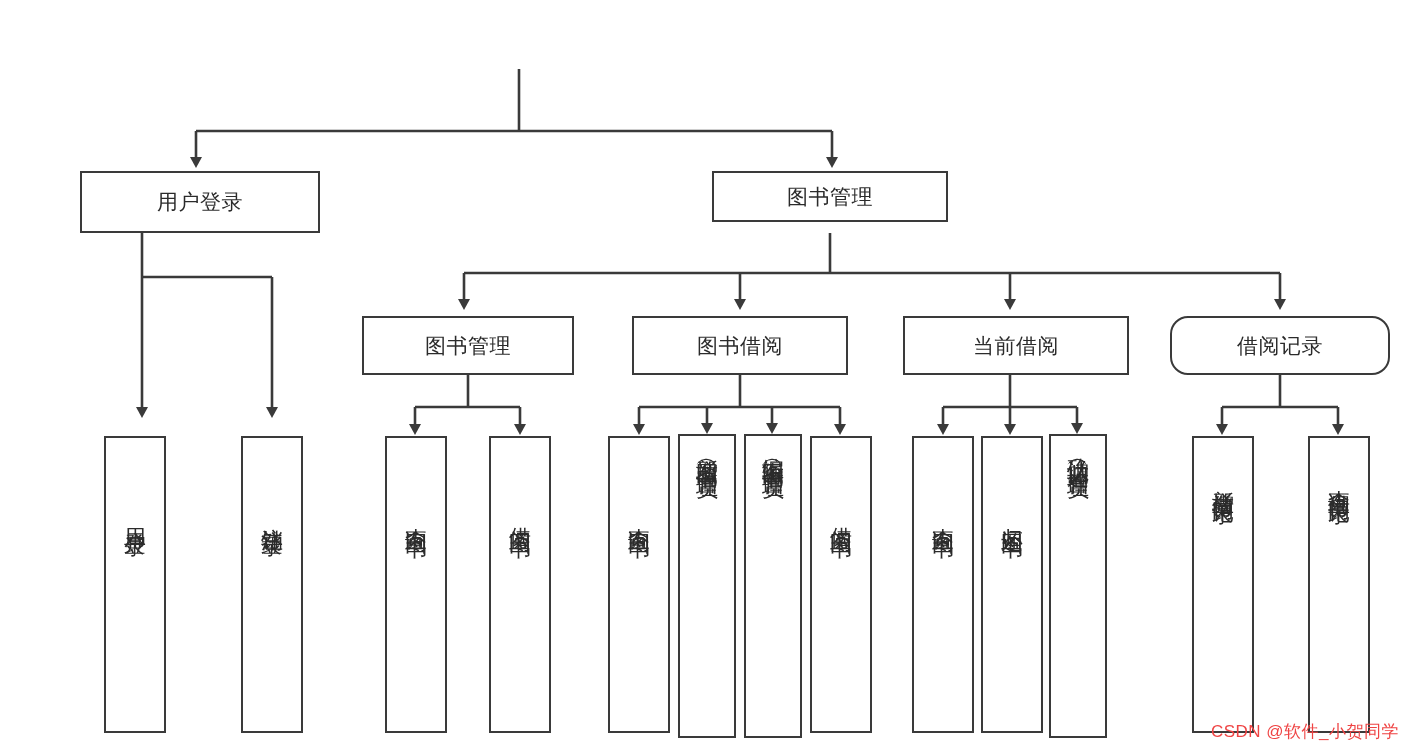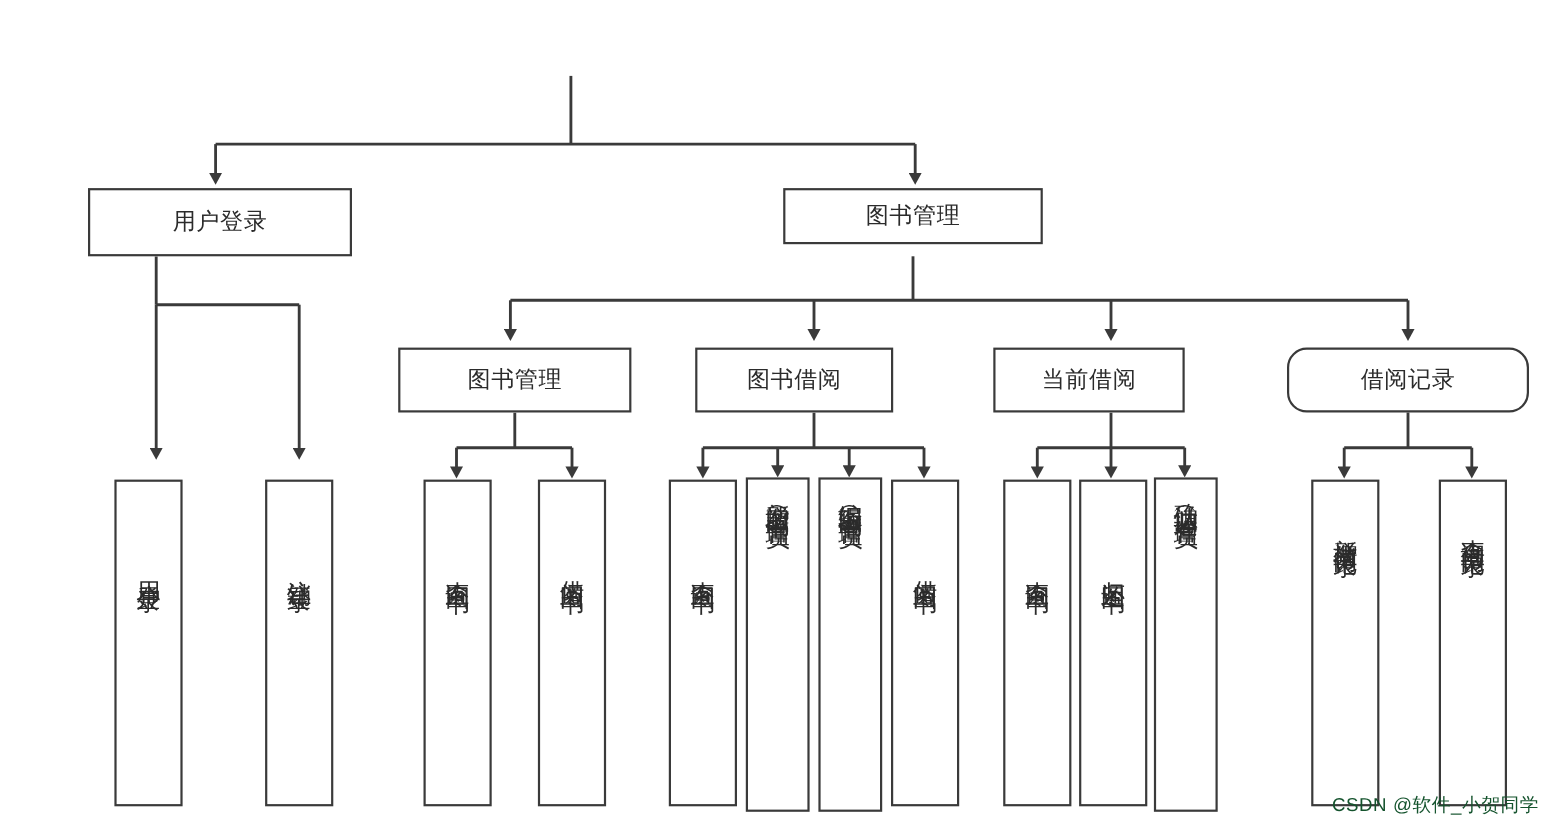--- a/index.html
+++ b/index.html
@@ -61,21 +61,21 @@
     font-size: 22px;
     line-height: 1.0;
     letter-spacing: 3px;
     white-space: nowrap;
   }
   .watermark {
     position: absolute;
     right: 6px;
     bottom: 4px;
     font-size: 17px;
-    color: #14532d;
+    color: #ef4444;
     white-space: nowrap;
     letter-spacing: 0.5px;
   }
 </style>
 </head>
 <body>
 
 <div id="canvas">
 
   <svg class="wires" viewBox="0 0 1405 747" xmlns="http://www.w3.org/2000/svg">
@@ -132,24 +132,24 @@
   <div class="node h" style="left:80px; top:171px; width:240px; height:62px;">
     <span class="lbl">用户登录</span>
   </div>
   <div class="node h" style="left:712px; top:171px; width:236px; height:51px;">
     <span class="lbl">图书管理</span>
   </div>
 
   <div class="node h" style="left:362px; top:316px; width:212px; height:59px;">
     <span class="lbl">图书管理</span>
   </div>
-  <div class="node h" style="left:632px; top:316px; width:180px; height:59px;">
+  <div class="node h" style="left:632px; top:316px; width:216px; height:59px;">
     <span class="lbl">图书借阅</span>
   </div>
-  <div class="node h" style="left:903px; top:316px; width:174px; height:59px;">
+  <div class="node h" style="left:903px; top:316px; width:226px; height:59px;">
     <span class="lbl">当前借阅</span>
   </div>
   <div class="node h" style="left:1170px; top:316px; width:220px; height:59px;border-radius:18px;">
     <span class="lbl">借阅记录</span>
   </div>
 
   <div class="node v" style="left:104px; top:436px; width:62px; height:297px; padding-top:72px;">
     <span class="lbl">用户登录</span>
   </div>
   <div class="node v" style="left:241px; top:436px; width:62px; height:297px; padding-top:72px;">

